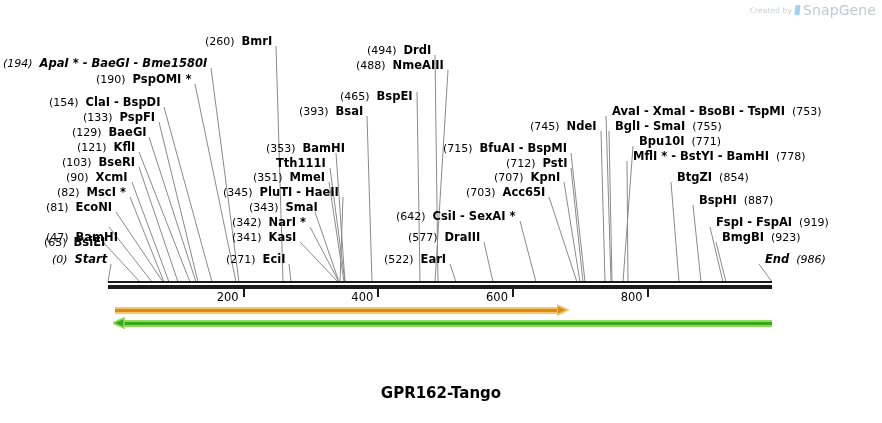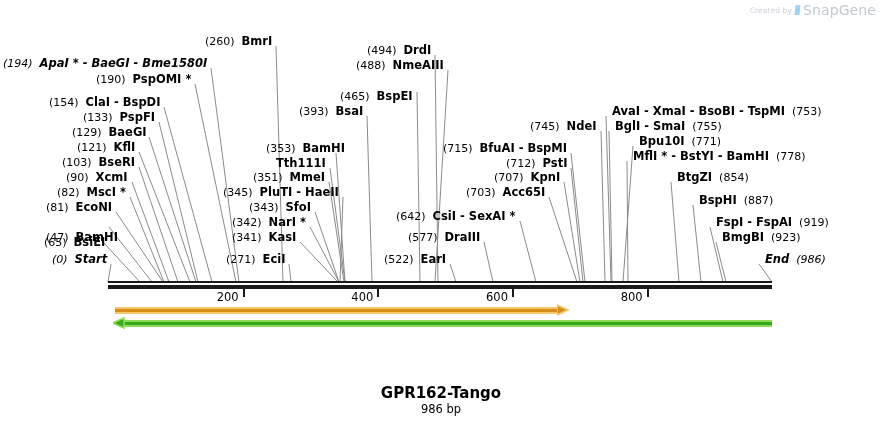--- a/index.html
+++ b/index.html
@@ -154,21 +154,21 @@
       <div class="lbl" style="left: 77px; top: 141px;"><span class="pos">(121)&nbsp;&nbsp;</span><span>KflI</span></div>
       <div class="lbl" style="left: 72px; top: 126px;"><span class="pos">(129)&nbsp;&nbsp;</span><span>BaeGI</span></div>
       <div class="lbl" style="left: 83px; top: 111px;"><span class="pos">(133)&nbsp;&nbsp;</span><span>PspFI</span></div>
       <div class="lbl" style="left: 49px; top: 96px;"><span class="pos">(154)&nbsp;&nbsp;</span><span>ClaI  -  BspDI</span></div>
       <div class="lbl" style="left: 96px; top: 73px;"><span class="pos">(190)&nbsp;&nbsp;</span><span>PspOMI *</span></div>
       <div class="lbl" style="left: 3px; top: 57px; font-style: italic;"><span class="pos">(194)&nbsp;&nbsp;</span><span>ApaI *  -  BaeGI  -  Bme1580I</span></div>
       <div class="lbl" style="left: 205px; top: 35px;"><span class="pos">(260)&nbsp;&nbsp;</span><span>BmrI</span></div>
       <div class="lbl" style="left: 226px; top: 253px;"><span class="pos">(271)&nbsp;&nbsp;</span><span>EciI</span></div>
       <div class="lbl" style="left: 232px; top: 231px;"><span class="pos">(341)&nbsp;&nbsp;</span><span>KasI</span></div>
       <div class="lbl" style="left: 232px; top: 216px;"><span class="pos">(342)&nbsp;&nbsp;</span><span>NarI *</span></div>
-      <div class="lbl" style="left: 249px; top: 201px;"><span class="pos">(343)&nbsp;&nbsp;</span><span>SfoI</span></div>
+      <div class="lbl" style="left: 249px; top: 201px;"><span class="pos">(343)&nbsp;&nbsp;</span><span>SmaI</span></div>
       <div class="lbl" style="left: 223px; top: 186px;"><span class="pos">(345)&nbsp;&nbsp;</span><span>PluTI  -  HaeII</span></div>
       <div class="lbl" style="left: 253px; top: 171px;"><span class="pos">(351)&nbsp;&nbsp;</span><span>MmeI</span></div>
       <div class="lbl" style="left: 276px; top: 157px;"><span>Tth111I</span></div>
       <div class="lbl" style="left: 266px; top: 142px;"><span class="pos">(353)&nbsp;&nbsp;</span><span>BamHI</span></div>
       <div class="lbl" style="left: 299px; top: 105px;"><span class="pos">(393)&nbsp;&nbsp;</span><span>BsaI</span></div>
       <div class="lbl" style="left: 340px; top: 90px;"><span class="pos">(465)&nbsp;&nbsp;</span><span>BspEI</span></div>
       <div class="lbl" style="left: 356px; top: 59px;"><span class="pos">(488)&nbsp;&nbsp;</span><span>NmeAIII</span></div>
       <div class="lbl" style="left: 367px; top: 44px;"><span class="pos">(494)&nbsp;&nbsp;</span><span>DrdI</span></div>
       <div class="lbl" style="left: 384px; top: 253px;"><span class="pos">(522)&nbsp;&nbsp;</span><span>EarI</span></div>
       <div class="lbl" style="left: 408px; top: 231px;"><span class="pos">(577)&nbsp;&nbsp;</span><span>DraIII</span></div>
@@ -208,15 +208,14 @@
       <svg width="14" height="14" style="position: absolute; left: 556.931px; top: 303px;">
         <polygon points="0,2 11,7 0,12" fill="#d88c18" stroke="#f5c76a" stroke-width="1.6"></polygon>
       </svg>
       <div class="feat-green-body" style="left: 122.734px; top: 320px; width: 649.266px;"></div>
       <svg width="14" height="14" style="position: absolute; left: 112.734px; top: 316px;">
         <polygon points="11,2 0,7 11,12" fill="#3aa81e" stroke="#8cdd55" stroke-width="1.6"></polygon>
       </svg>
     </div>
 
   <div class="title" style="top:384px;">GPR162-Tango</div>
-  <div class="subtitle" style="top:402px;">986 bp</div>
 
 </div>
 
 </body></html>

